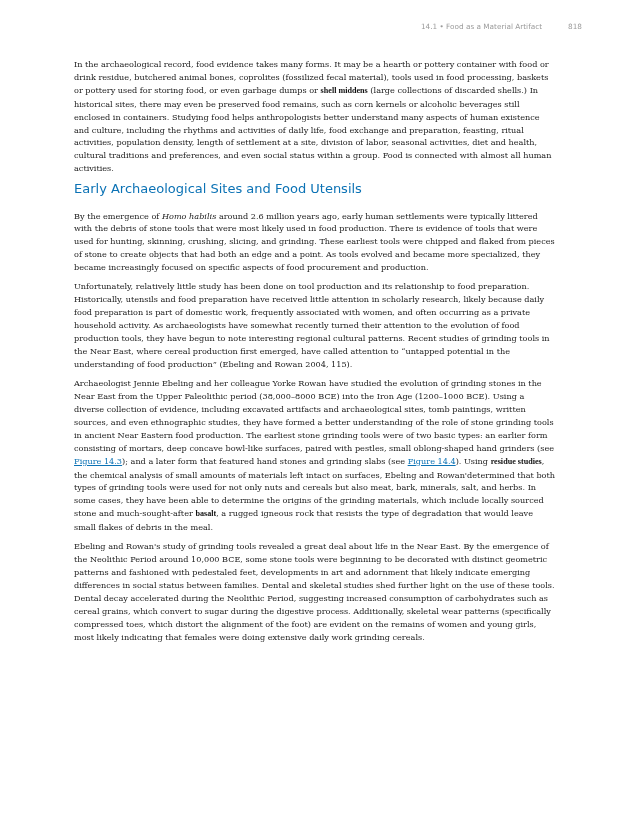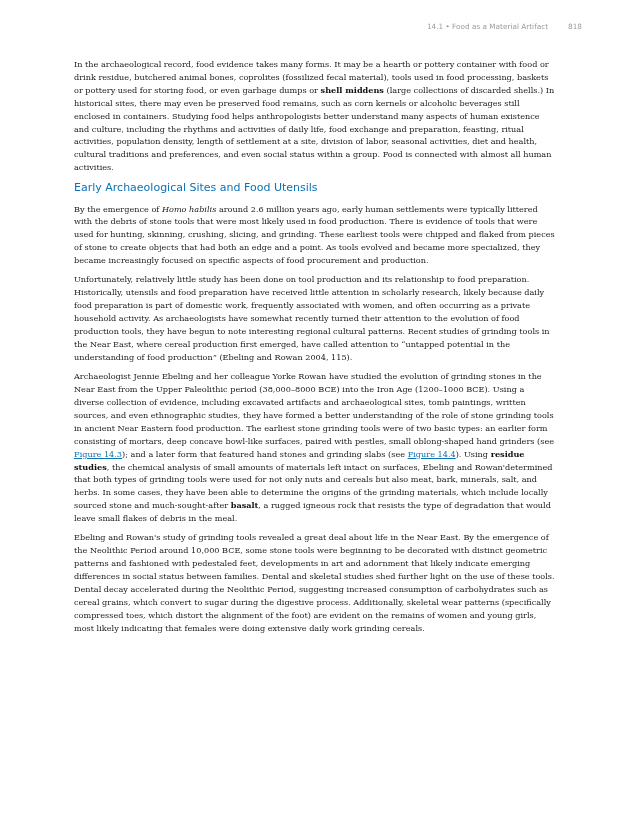--- a/index.html
+++ b/index.html
@@ -1,32 +1,32 @@
 <!DOCTYPE html>
 <html><head>
 <meta charset="utf-8">
 <style>
   html, body { margin: 0; padding: 0; background: #ffffff; }
   body { width: 630px; height: 815px; position: relative; overflow: hidden; }
   .running-head {
     position: absolute; top: 22px; right: 48px;
     font-family: "DejaVu Sans", sans-serif; font-size: 7.3px; color: #9a9a9a;
-    display: flex; gap: 20px;
+    display: flex; gap: 26px;
   }
   .content {
     position: absolute; left: 74px; top: 58px; width: 482px;
     font-family: "DejaVu Serif", serif; font-size: 8.15px; line-height: 12.9px; color: #222;
   }
   p { margin: 0 0 6.4px 0; }
   h2 {
     font-family: "DejaVu Sans", sans-serif; font-weight: normal;
-    font-size: 11px; color: #0b72b5; margin: 4px 0 8px 0; line-height: 14px;
+    font-size: 13px; color: #0b72b5; margin: 4px 0 14px 0; line-height: 14px;
   }
   a { color: #0b72b5; }
-  b { font-weight: bold; color: #111; }
+  b { font-weight: bold; color: #111; font-family: Liberation Serif, serif; }
 </style>
 </head>
 <body>
 
 <div class="running-head">
   <span>14.1 • Food as a Material Artifact</span>
   <span>818</span>
 </div>
 
 <div class="content">

